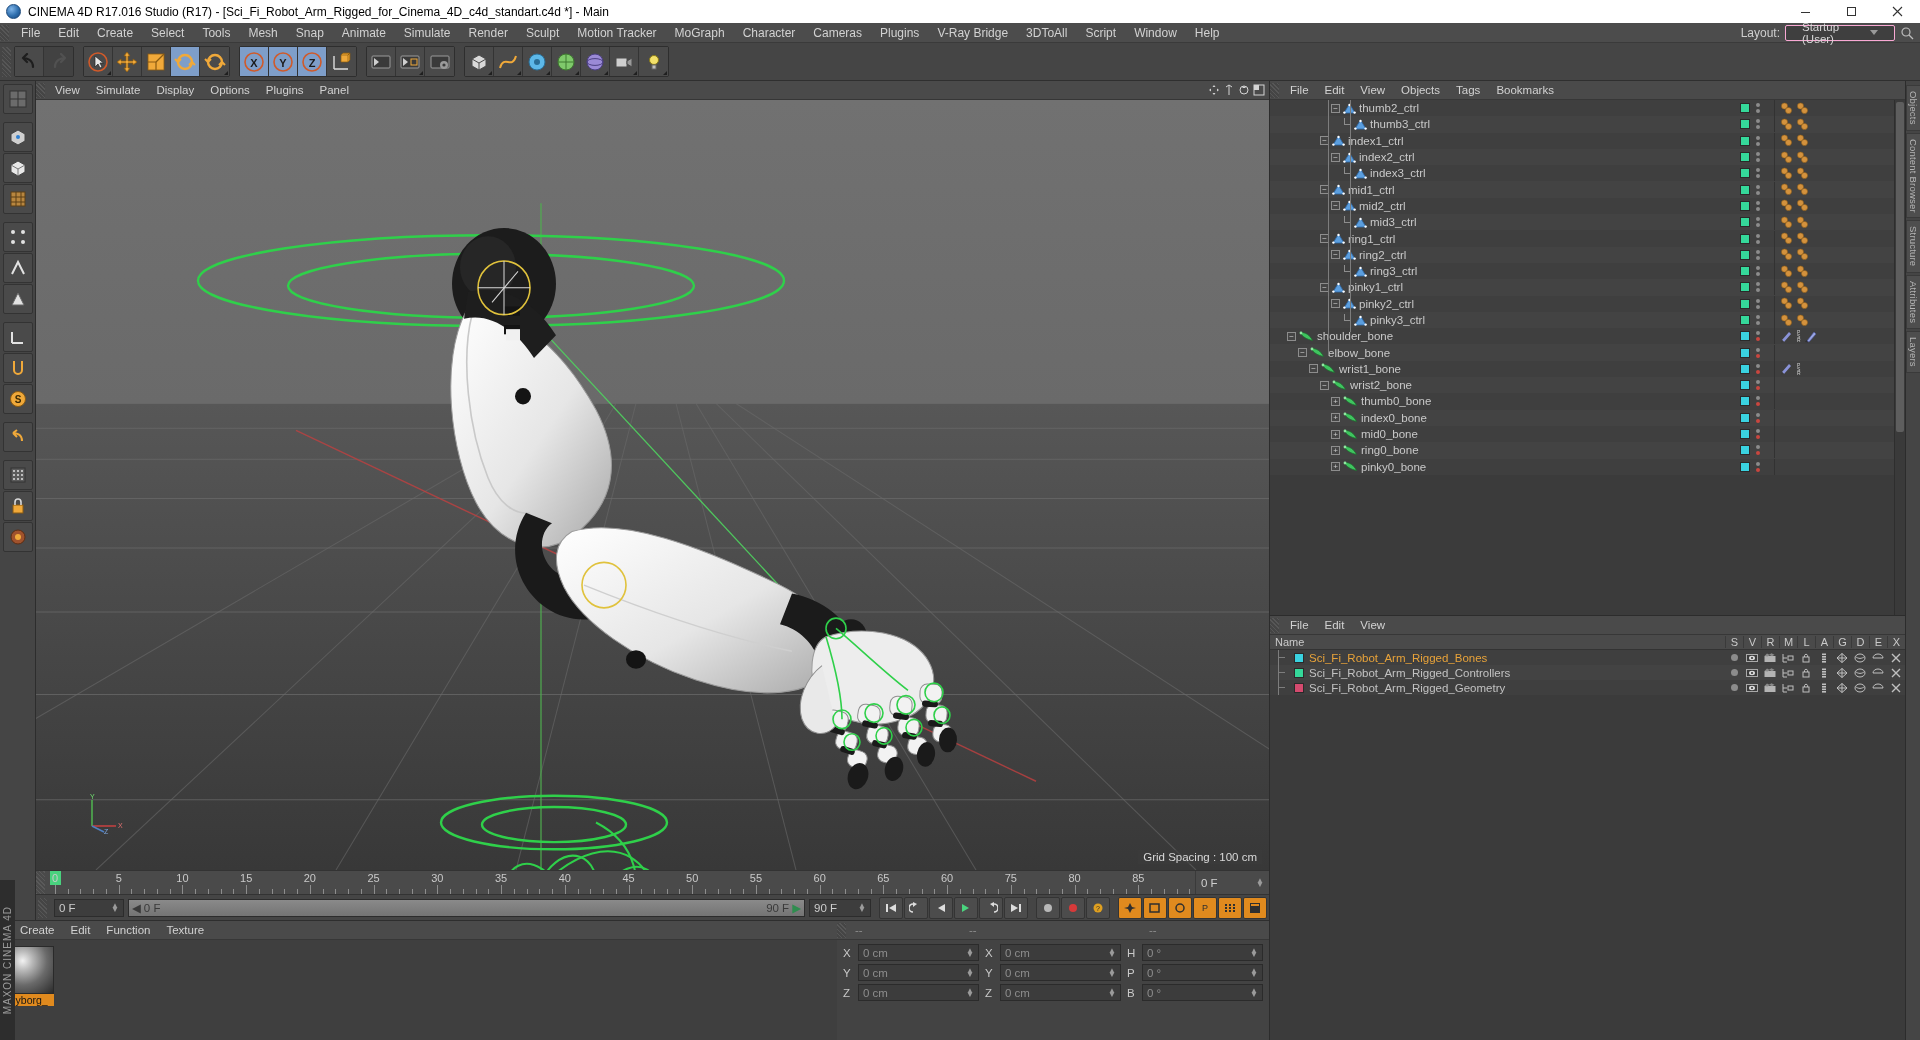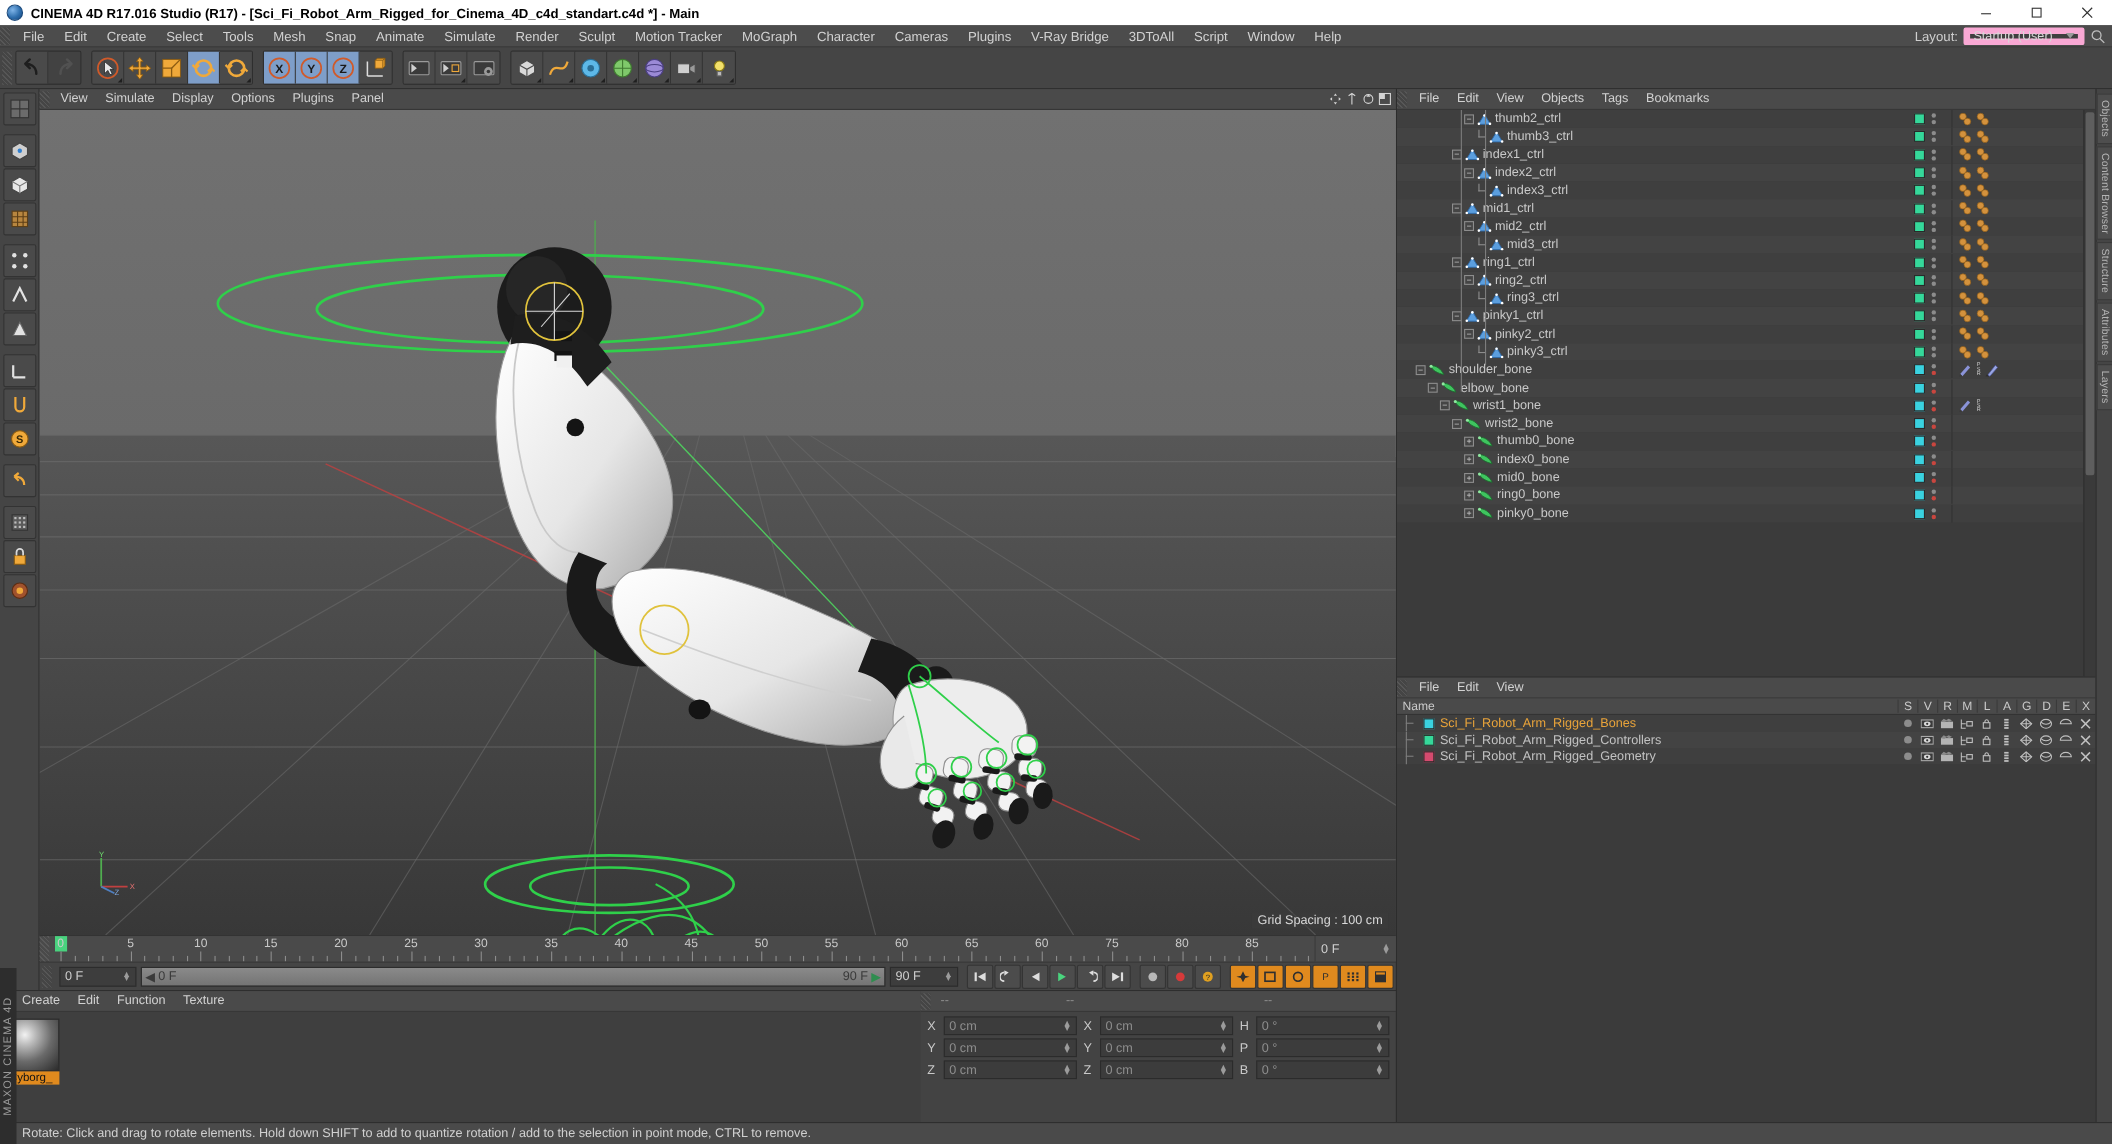--- a/index.html
+++ b/index.html
@@ -12,37 +12,37 @@
   .app{ width:1920px; height:1040px; position:relative; display:flex; flex-direction:column; }
 
   
   .titlebar{
     height:23px; background:#ffffff; display:flex; align-items:center;
     color:#000; font-size:12px; padding-left:6px; flex:0 0 23px;
   }
   .tb-icon{ width:15px;height:15px;border-radius:50%;
     background:radial-gradient(circle at 35% 32%, #7fb4e8 0%, #2e6ead 55%, #17457a 100%);
     margin-right:7px; flex:0 0 15px; border:1px solid #1c4a7d;}
-  .tb-title{ white-space:nowrap;font-weight:bold; }
+  .tb-title{ white-space:nowrap; }
   .tb-btns{ margin-left:auto; display:flex; height:23px; }
   .tb-btn{ width:46px;height:23px; display:flex;align-items:center;justify-content:center;
            color:#2b2b2b; font-size:13px;}
   .tb-btn svg{ display:block; }
 
   
   .menubar{
     height:20px; background:#4c4c4c; display:flex; align-items:center;
     flex:0 0 20px; border-bottom:1px solid #3a3a3a; position:relative;
   }
   .menu-item{ padding:0 9px; height:20px; line-height:20px; color:#d2d2d2; font-size:12px; white-space:nowrap;}
   .layout-box{ margin-left:auto; display:flex; align-items:center; gap:5px; padding-right:6px;}
   .layout-label{ color:#cfcfcf; font-size:12px;}
   .layout-select{
-    width:110px;height:16px;background:#3f3f3f;border:6px solid #f9a8d4;border-radius:2px;
-    display:flex;align-items:center;padding:0 3px;color:#d8d8d8;font-size:11.5px;position:relative;
+    width:110px;height:16px;background:#3f3f3f;border:1px solid #f9a8d4;border-radius:2px;
+    display:flex;align-items:center;padding:0 16px;color:#d8d8d8;font-size:11.5px;position:relative;
   }
   .layout-select .arrow{ margin-left:auto; border-left:4px solid transparent;border-right:4px solid transparent;
     border-top:5px solid #9a9a9a; }
   .mag{ width:14px;height:14px; }
 
   
   .toolbar{
     height:38px; background:#454545; display:flex; align-items:center; gap:0px;
     flex:0 0 38px; border-bottom:1px solid #2f2f2f; padding-left:2px;
   }
@@ -1926,21 +1926,17 @@
           <div class="vtab">Objects</div>
           <div class="vtab">Content Browser</div>
           <div class="vtab">Structure</div>
           <div class="vtab">Attributes</div>
           <div class="vtab">Layers</div>
         </div>
       </div>
     </div>
   </div>
 
-  <div class="statusbar">
-    <div class="grip"></div>
-    <div>Rotate: Click and drag to rotate elements. Hold down SHIFT to add to quantize rotation / add to the selection in point mode, CTRL to remove.</div>
-  </div>
 
   <div class="brand">
     <span>MAXON CINEMA 4D</span>
   </div>
 </div>
 
 </body></html>

